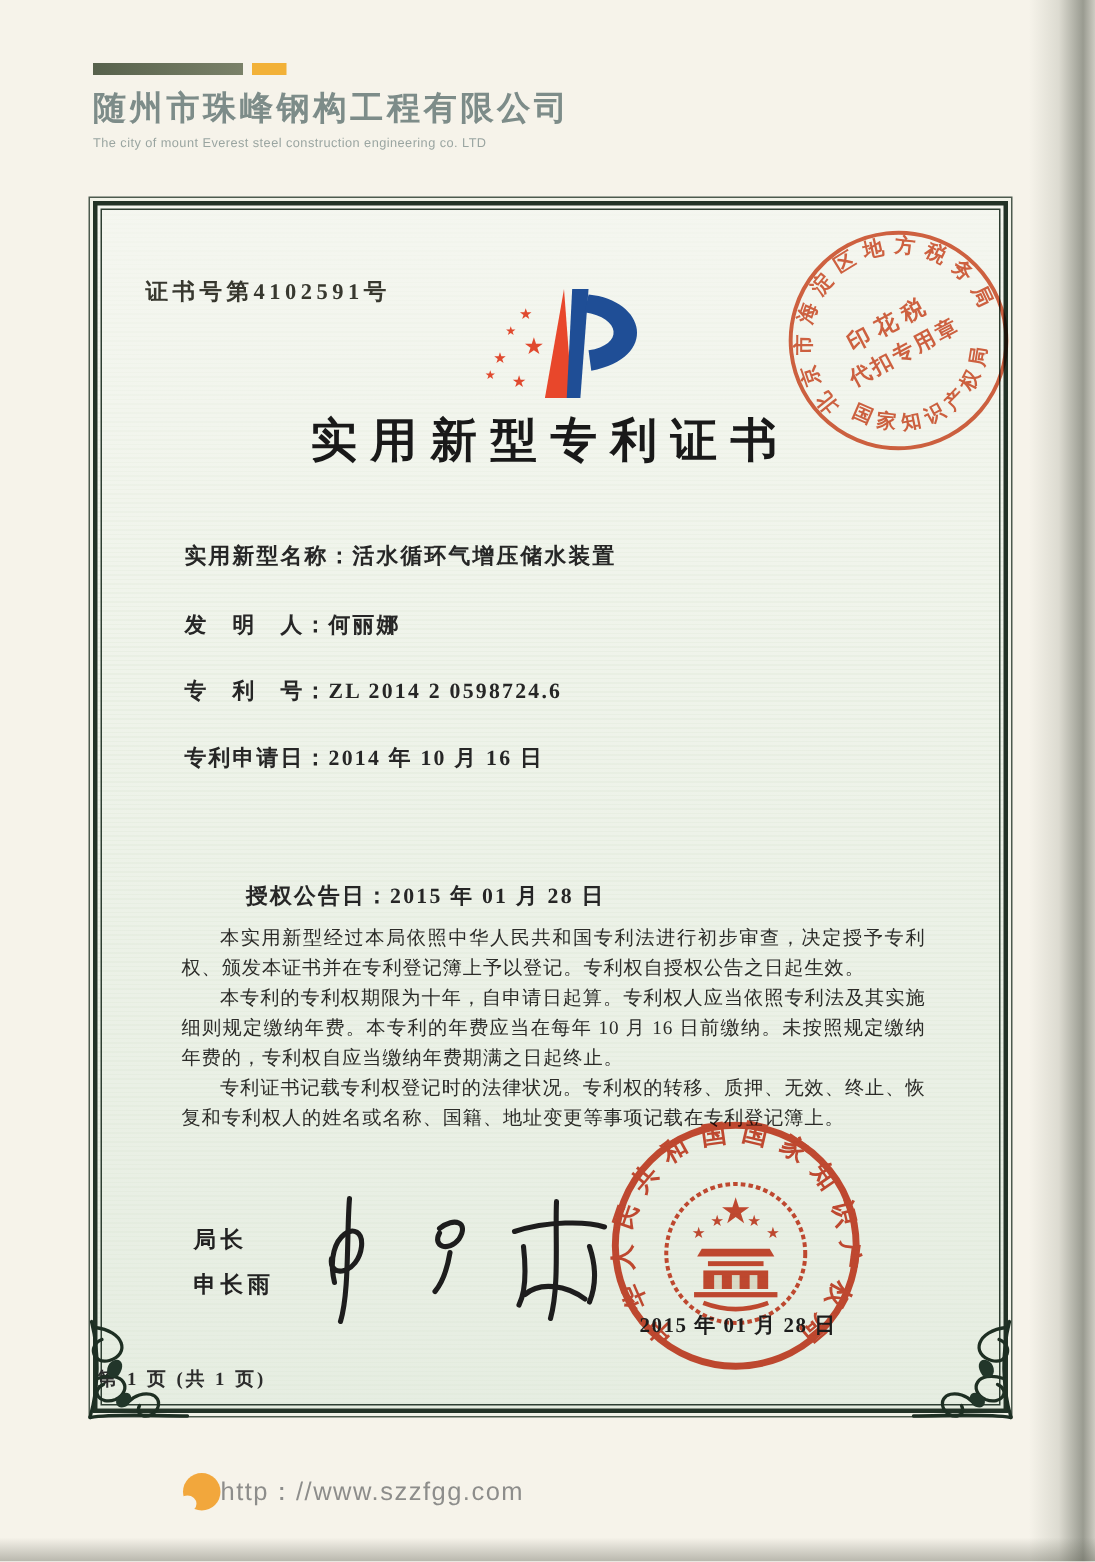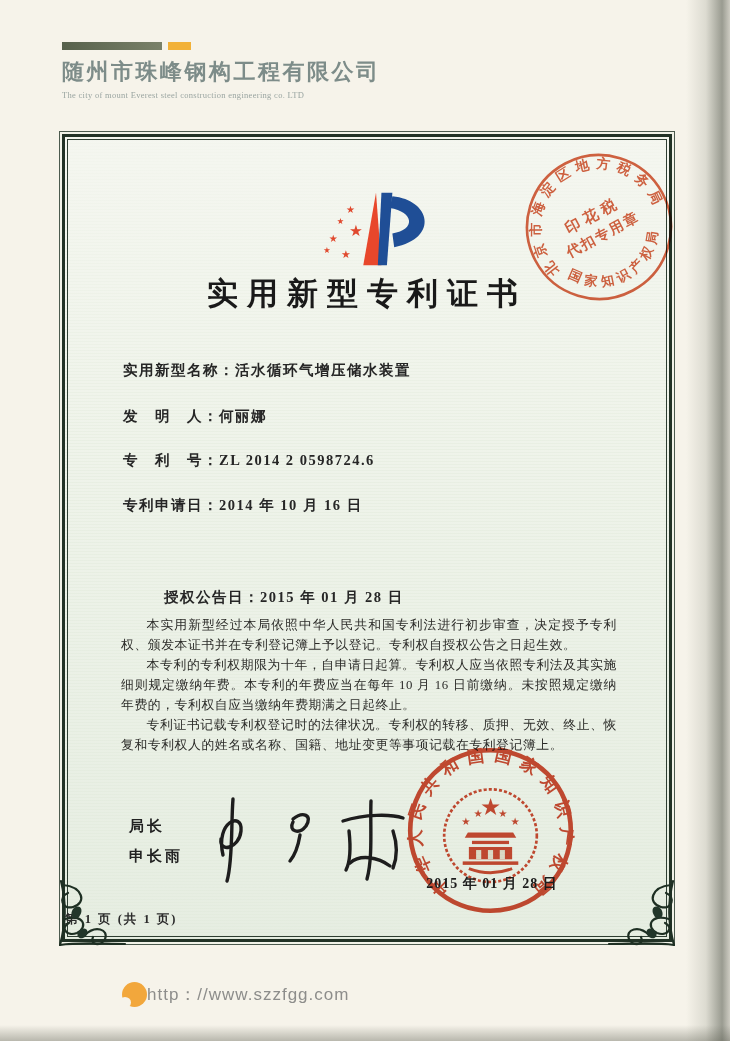--- a/index.html
+++ b/index.html
@@ -9,21 +9,21 @@
     font-family:"Liberation Serif","DejaVu Serif",serif;
     color:#2e2e2e;
   }
   .abs{position:absolute;}
   
   .edge-right{right:0;top:0;width:44px;height:100%;z-index:50;pointer-events:none;
     background:linear-gradient(to right, rgba(110,116,100,0) 0%, rgba(104,110,94,.18) 45%, rgba(62,68,56,.5) 82%, rgba(140,140,130,.38) 100%);}
   .edge-bottom{left:0;bottom:0;width:100%;height:16px;z-index:50;pointer-events:none;
     background:linear-gradient(to bottom, rgba(100,100,88,0), rgba(84,86,74,.38));}
   
-  .brand{left:62px;top:42px;font-family:Liberation Serif, serif;}
+  .brand{left:62px;top:42px;font-family:Liberation Sans, sans-serif;}
   .brand-bars{display:flex;gap:6px;height:8px;margin-bottom:7px;}
   .bar-olive{width:100px;height:8px;background:linear-gradient(to right,#57614c,#7a8169);}
   .bar-orange{width:23px;height:8px;background:#f2b138;}
   .brand-cn{font-size:22px;letter-spacing:2.5px;color:#7d8c89;font-weight:600;}
   .brand-en{font-size:8.5px;color:#9aa5a1;margin-top:3px;letter-spacing:.3px;}
   
   .cert{left:62px;top:134px;width:604px;height:802px;
     border:3px solid #223226;
     box-shadow:0 0 0 2px #f1f2e8, 0 0 0 3px #4c5a4e;
     background:
@@ -97,20 +97,21 @@
       <path d="M8,6 C14,30 12,52 7,70"></path>
       <path d="M7,70 C26,67 50,69 72,69"></path>
       <path d="M10,10 C30,12 34,28 20,32 C9,35 5,22 15,18"></path>
       <path d="M12,44 C30,38 36,52 24,58 C13,62 7,52 16,48"></path>
       <path d="M32,60 C42,50 56,54 52,64 C48,72 36,70 40,62"></path>
     </g>
     <path d="M20,34 C26,28 32,34 26,42 C20,46 16,40 20,34" fill="#22362a"></path>
     <path d="M26,56 C32,50 38,56 32,62 C26,66 22,60 26,56" fill="#22362a"></path>
   </svg>
 
+  <div class="abs cert-no">证书号第4102591号</div>
 
   <div class="abs logo-box">
     <svg width="150" height="80" viewBox="0 0 160 88">
       <polygon points="80,4 66,84 86,84" fill="#e8472b"></polygon>
       <polygon points="86,4 98,4 92,84 82,84" fill="#1f4e96"></polygon>
       <path d="M98,8 C140,12 150,54 100,64 L98,49 C124,45 122,25 95,21 Z" fill="#1f4e96"></path>
       <g fill="#e0492e" text-anchor="middle">
         <text x="52" y="26" font-size="11">★</text>
         <text x="41" y="38" font-size="9">★</text>
         <text x="58" y="52" font-size="17">★</text>

